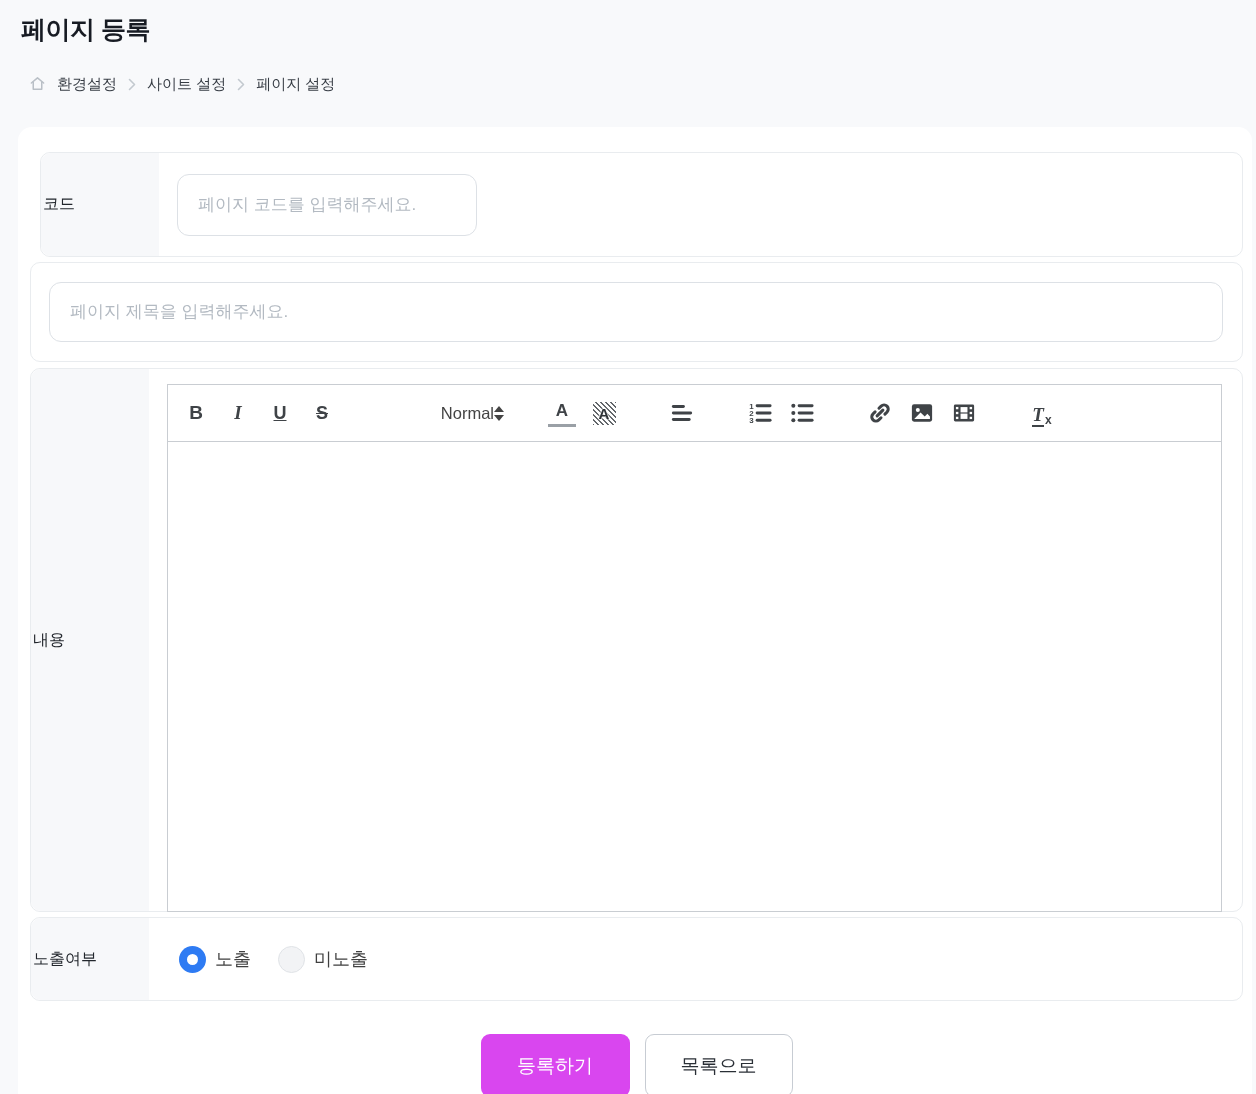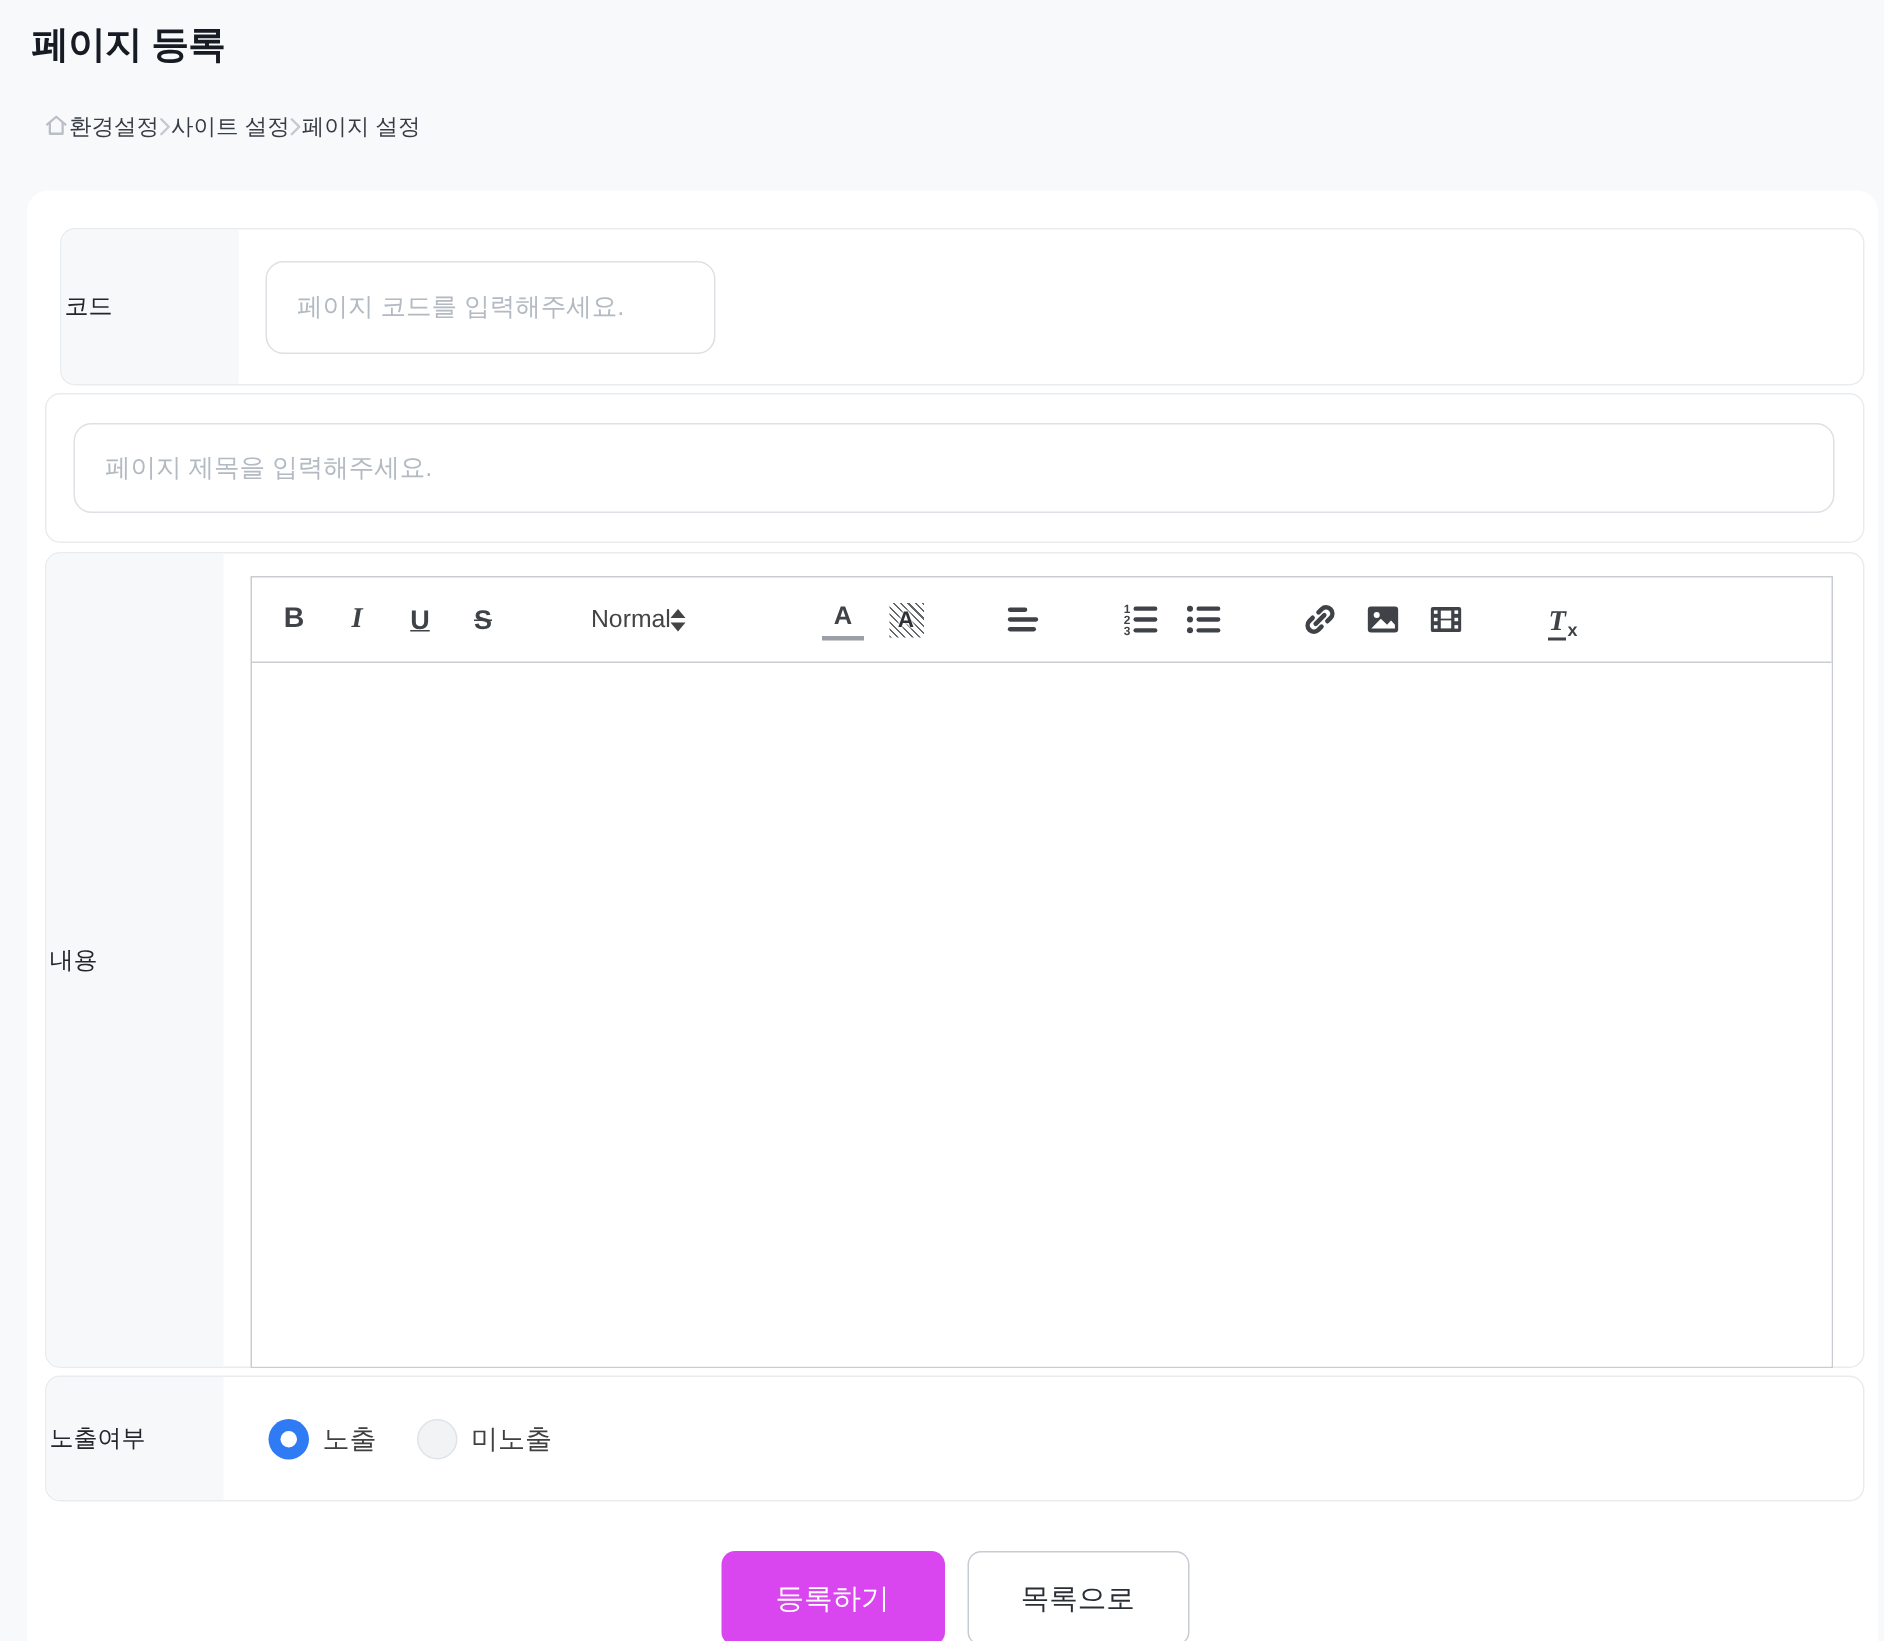--- a/index.html
+++ b/index.html
@@ -13,21 +13,21 @@
   }
 
   
   .page-title {
     position: absolute; left: 21px; top: 13px;
     font-size: 25px; font-weight: 700; color: #171b23;
     letter-spacing: -0.5px;
   }
   .breadcrumb {
     position: absolute; left: 29px; top: 75px;
-    display: flex; 
+    display: flex; gap: 11px;
     font-size: 15px; color: #363c44;
   }
   .breadcrumb .crumb { cursor: pointer; }
   .crumb-sep { display: flex; align-items: center; }
 
   
   .card {
     position: absolute; left: 18px; top: 127px;
     width: 1234px; height: 967px;
     background: #ffffff;
@@ -103,21 +103,21 @@
   }
   .gap { margin-left: 36px; }
   .glyph-bold   { font-size: 19px; font-weight: 700; }
   .glyph-italic { font-size: 19px; font-weight: 600; font-style: italic; font-family: "Liberation Serif", serif; }
   .glyph-underline { font-size: 18px; font-weight: 600; text-decoration: underline; }
   .glyph-strike { font-size: 18px; font-weight: 600; text-decoration: line-through; }
 
   .format-select {
     margin-left: 30px; margin-right: 0;
     width: 132px; height: 32px;
-    display: flex; align-items: center; justify-content: flex-start;
+    display: flex; align-items: center; justify-content: flex-end;
     padding: 0 8px 0 14px;
     cursor: pointer; color: #444;
     font-size: 16.5px;
   }
   .select-arrows { display: flex; flex-direction: column; gap: 3px; }
   .arrow-up {
     width: 0; height: 0;
     border-left: 5px solid transparent; border-right: 5px solid transparent;
     border-bottom: 6px solid #444;
   }

